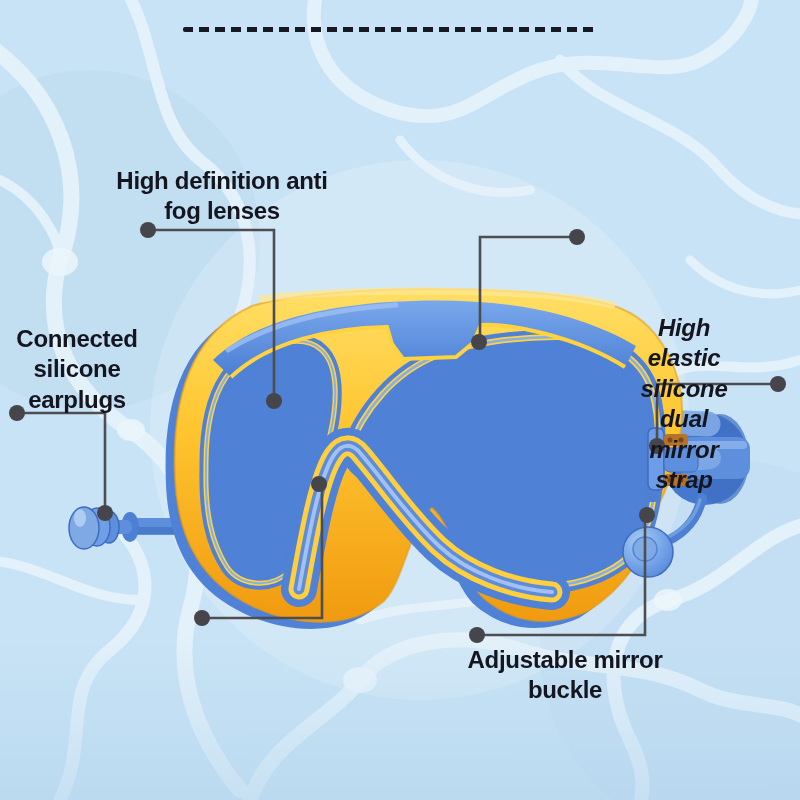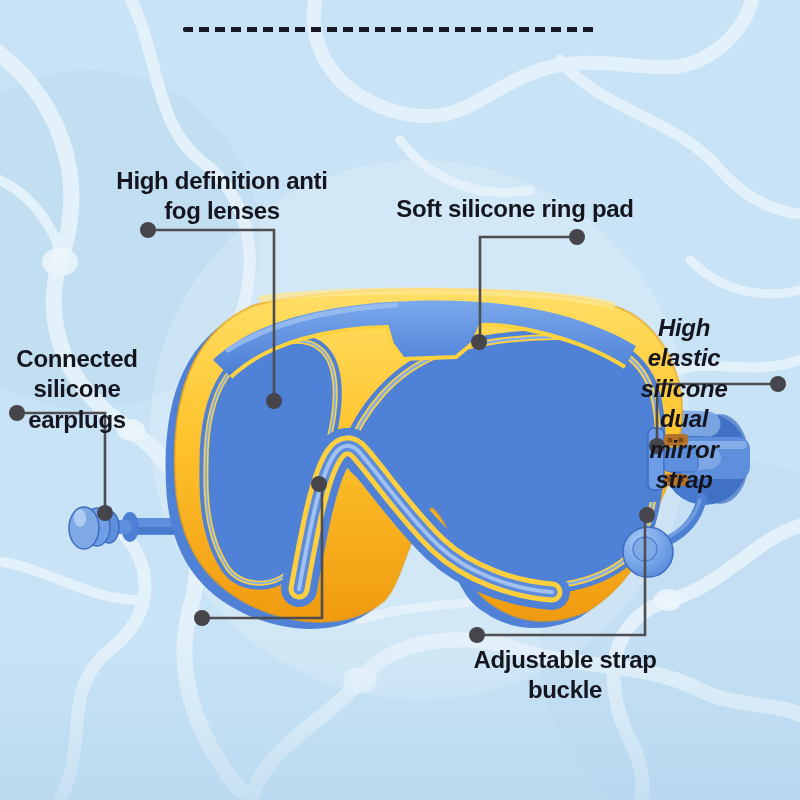--- a/index.html
+++ b/index.html
@@ -14,21 +14,21 @@
     background:repeating-linear-gradient(90deg,#191926 0 10px,transparent 10px 16px);
     border-radius:2px;
   }
   .label{
     position:absolute;transform:translateX(-50%);
     text-align:center;font-size:24px;font-weight:600;color:#15151F;
     line-height:1.27;white-space:pre-line;letter-spacing:-0.3px;
   }
   .lbl-a{left:222px;top:166px;}
   .lbl-b{left:515px;top:194px;}
-  .lbl-c{left:77px;top:344px;}
+  .lbl-c{left:77px;top:324px;}
   .lbl-d{left:684px;top:313px;font-style:italic;}
   .lbl-e{left:270px;top:629px;}
   .lbl-f{left:565px;top:645px;}
 </style>
 </head>
 <body>
 
 <div class="stage">
 
   <svg class="layer" width="800" height="800" viewBox="0 0 800 800">
@@ -218,21 +218,20 @@
       <circle cx="319" cy="484" r="8"></circle>
       <circle cx="477" cy="635" r="8"></circle>
       <circle cx="647" cy="515" r="8"></circle>
     </g>
   </svg>
 
   <div class="divider"></div>
 
   <div class="label lbl-a">High definition anti
 fog lenses</div>
-  <div class="label lbl-b">Soft silicone ring pad</div>
   <div class="label lbl-c">Connected
 silicone
 earplugs</div>
   <div class="label lbl-d">High elastic silicone
 dual mirror strap</div>
-  <div class="label lbl-f">Adjustable strap buckle</div>
+  <div class="label lbl-f">Adjustable mirror buckle</div>
 
 </div>
 
 </body></html>

